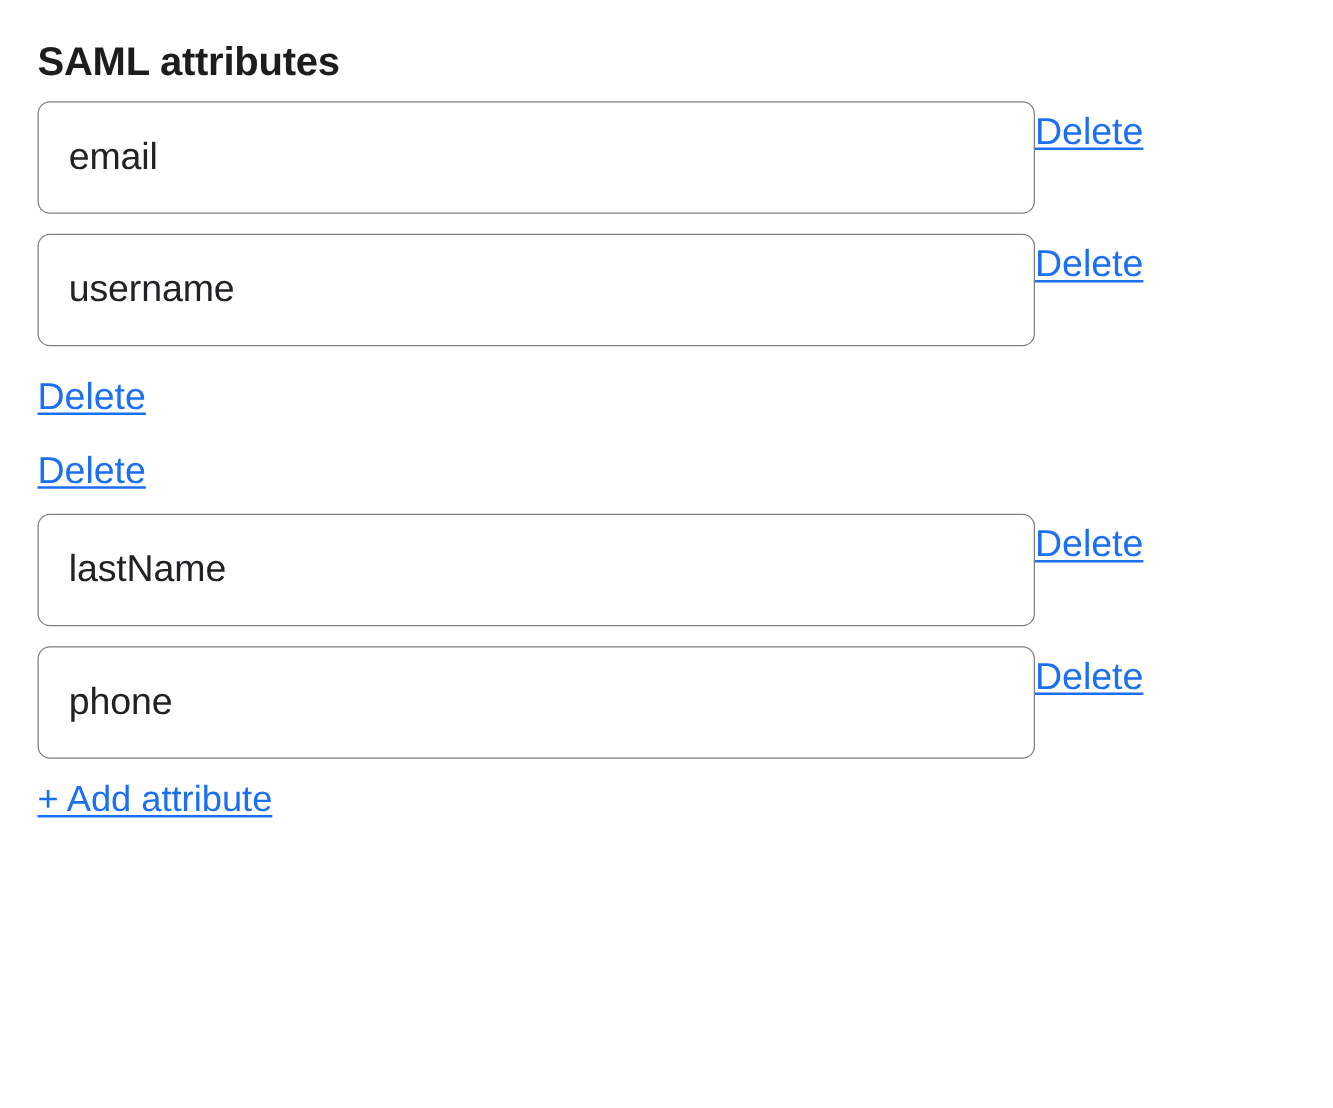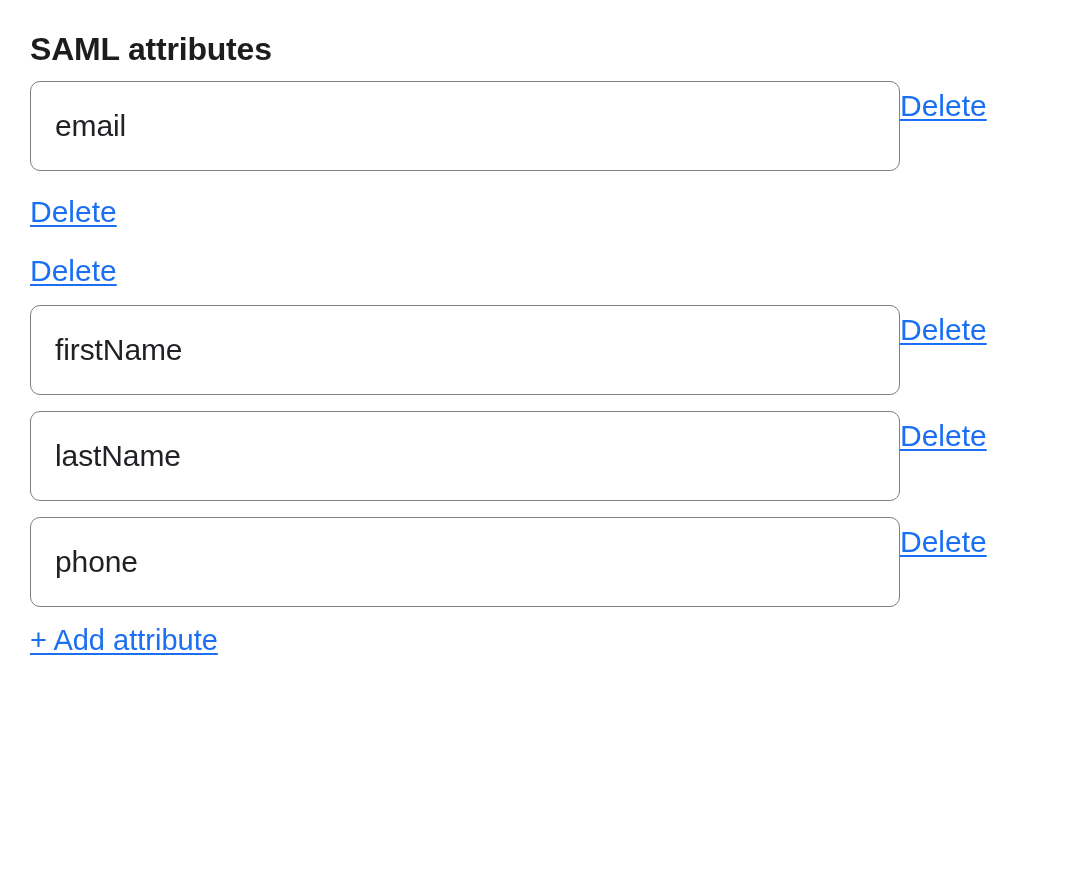--- a/index.html
+++ b/index.html
@@ -39,21 +39,21 @@
     color: var(--desc-color);
     max-width: 960px;
     letter-spacing: -0.1px;
   }
   .row {
     display: flex;
     align-items: flex-start;
     margin-bottom: 16px;
   }
   .attr-input {
-    width: 870px;
+    width: 798px;
     height: 90px;
     border: 1.5px solid var(--border-gray);
     border-radius: 10px;
     background: #ffffff;
     padding: 0 24px;
     font-family: inherit;
     font-size: 30px;
     color: var(--input-text);
     outline: none;
     letter-spacing: -0.1px;
@@ -88,29 +88,29 @@
   <h1 class="section-title">SAML attributes</h1>
 
 
   <div id="rows">
     <div class="row">
       <input type="text" class="attr-input" value="email" style="">
       <a href="#" class="delete-link">Delete</a>
     </div>
 
     <div class="row">
+      <input type="text" class="attr-input" value="username" style="">
       <a href="#" class="delete-link">Delete</a>
     </div>
 
     <div class="row">
       <a href="#" class="delete-link">Delete</a>
     </div>
 
     <div class="row">
-      <input type="text" class="attr-input" value="firstName" style="">
       <a href="#" class="delete-link">Delete</a>
     </div>
 
     <div class="row">
       <input type="text" class="attr-input" value="lastName" style="">
       <a href="#" class="delete-link">Delete</a>
     </div>
 
     <div class="row">
       <input type="text" class="attr-input" value="phone" style="">

